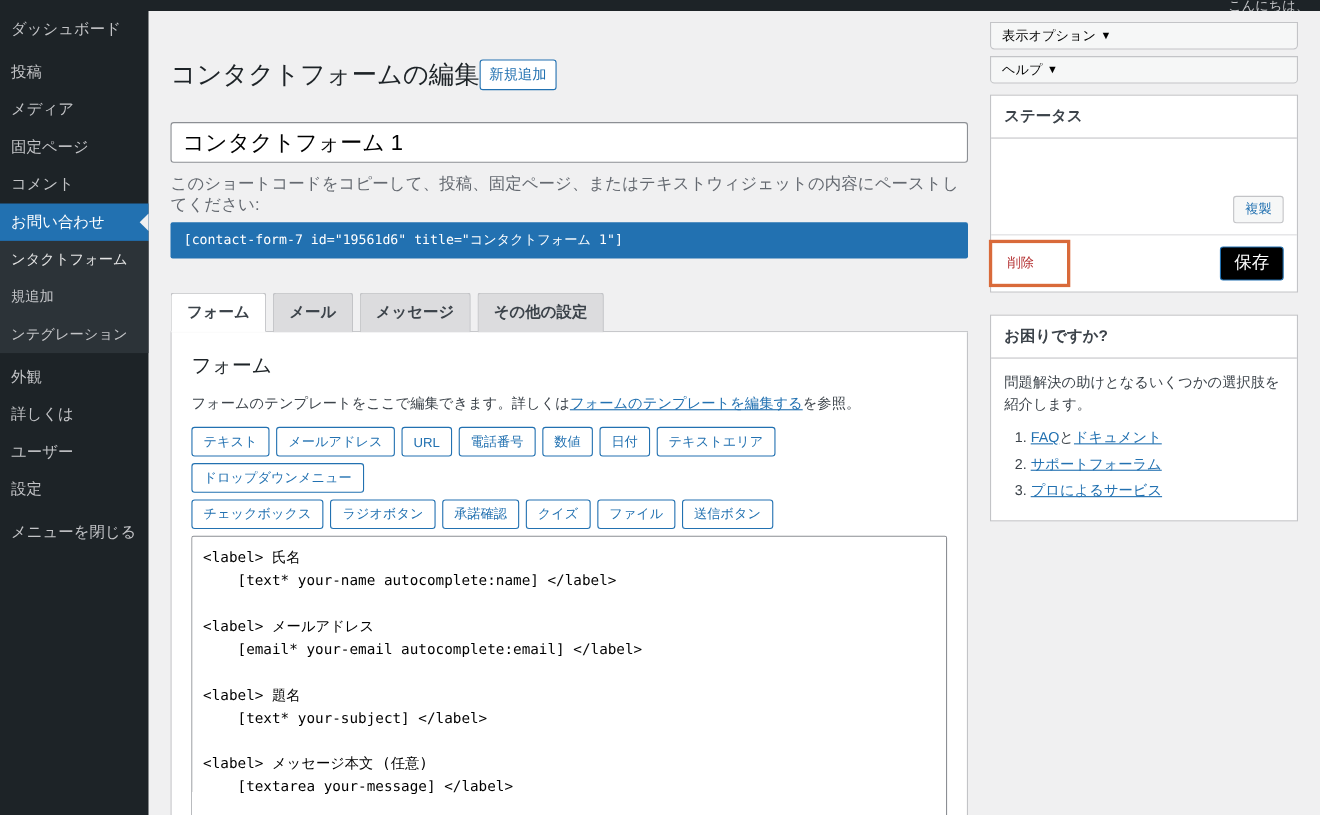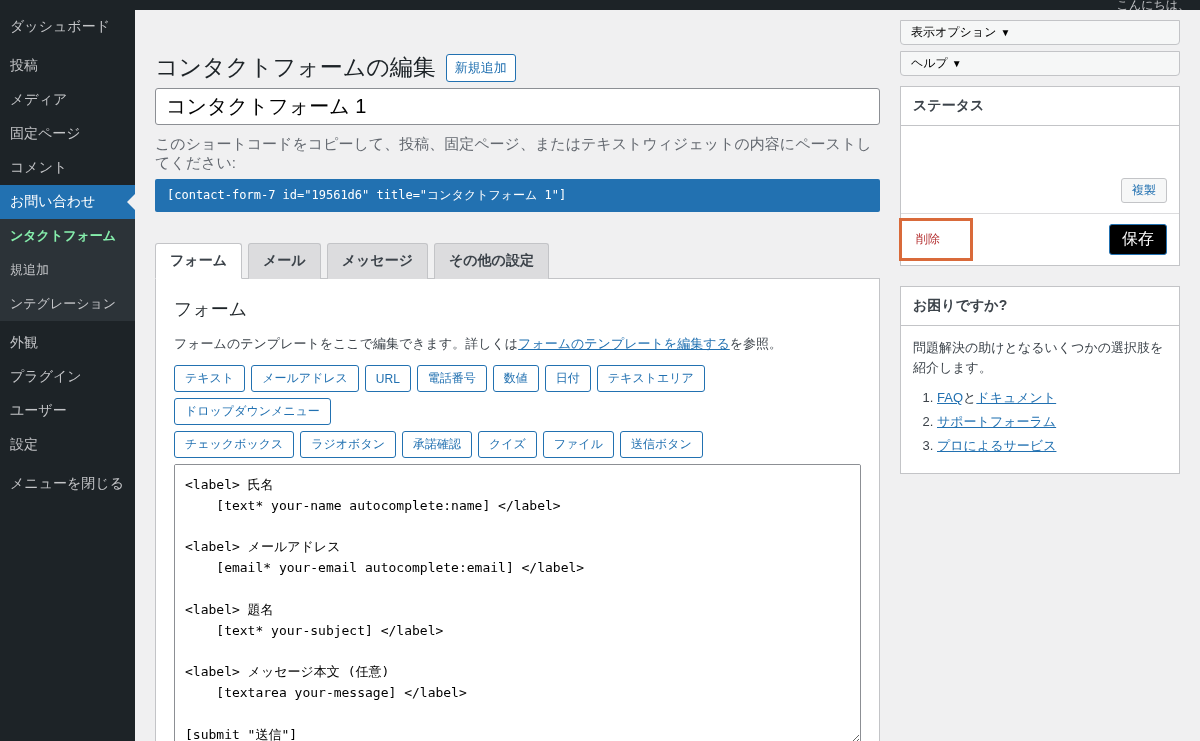--- a/index.html
+++ b/index.html
@@ -7,28 +7,28 @@
 .adminbar { position: fixed; top: 0; left: 0; right: 0; height: 10px; background: #1d2327; color: #c3c4c7; display: flex; align-items: center; justify-content: space-between; padding: 0 10px; font-size: 12px; overflow: hidden; z-index: 100; }
 .adminbar-left, .adminbar-right { display: flex; align-items: center; gap: 8px; white-space: nowrap; }
 .adminbar-right { color: #c3c4c7; }
 .wrapper { display: flex; padding-top: 10px; min-height: 100vh; }
 .sidebar { width: 135px; background: #1d2327; color: #c3c4c7; flex-shrink: 0; font-size: 14px; }
 .sidebar-item { padding: 8px 10px; display: flex; align-items: center; cursor: pointer; position: relative; }
 .sidebar-item.current { background: #2271b1; color: #fff; }
 .sidebar-item.current::after { content: ""; position: absolute; right: 0; top: 50%; transform: translateY(-50%); border: 8px solid transparent; border-right-color: #f0f0f1; }
 .sidebar-sub { background: #2c3338; }
 .sidebar-sub .sidebar-item { padding-left: 10px; font-size: 13px; color: #c3c4c7; }
-.sidebar-sub .sidebar-item.active { color: #86efac; font-weight: 700; }
+.sidebar-sub .sidebar-item.active { color: #e5e5e5; font-weight: 400; }
 .sidebar-sep { height: 5px; }
 .main { flex: 1; padding: 10px 20px 20px 20px; display: flex; gap: 20px; }
 .main-left { flex: 1; min-width: 0; }
 .main-right { width: 280px; flex-shrink: 0; }
 .topactions { display: flex; justify-content: flex-end; gap: 6px; margin-bottom: 10px; flex-direction: column; }
 .screen-btn { background: #f6f7f7; border: 1px solid #c3c4c7; border-radius: 0 0 4px 4px; padding: 3px 10px; font-size: 12px; cursor: pointer; display: inline-flex; align-items: center; gap: 4px; }
-.page-heading { display: flex; align-items: center; gap: 10px; margin-bottom: 5px; }
+.page-heading { display: flex; align-items: center; margin-bottom: 28px; }
 .page-heading h1 { font-size: 23px; font-weight: 400; color: #1d2327; }
 .page-title-action { border: 1px solid #2271b1; color: #2271b1; background: #fff; padding: 4px 8px; border-radius: 3px; font-size: 13px; cursor: pointer; }
 .title-input { width: 100%; font-size: 20px; padding: 6px 10px; border: 1px solid #8c8f94; border-radius: 3px; background: #fff; margin-bottom: 10px; }
 .help-text { color: #646970; font-size: 15px; margin-bottom: 6px; }
 .shortcode { background: #2271b1; color: #fff; font-family: Consolas, Monaco, monospace; font-size: 12px; padding: 8px 12px; border-radius: 2px; margin-bottom: 30px; }
 .tabs { display: flex; gap: 6px; border-bottom: 1px solid #c3c4c7; }
 .tab { padding: 8px 14px; border: 1px solid #c3c4c7; border-bottom: none; background: #dcdcde; border-radius: 3px 3px 0 0; cursor: pointer; font-size: 14px; position: relative; bottom: -1px; font-weight: bold; }
 .tab.active { background: #fff; font-weight: 600; border-bottom: 1px solid #fff; }
 .panel { background: #fff; border: 1px solid #c3c4c7; border-top: none; padding: 18px; }
 .panel h2 { font-size: 18px; font-weight: 400; margin-bottom: 14px; color: #1d2327; }
@@ -70,21 +70,21 @@
     <div class="sidebar-item">固定ページ</div>
     <div class="sidebar-item">コメント</div>
     <div class="sidebar-item current">お問い合わせ</div>
     <div class="sidebar-sub">
       <div class="sidebar-item active">ンタクトフォーム</div>
       <div class="sidebar-item">規追加</div>
       <div class="sidebar-item">ンテグレーション</div>
     </div>
     <div class="sidebar-sep"></div>
     <div class="sidebar-item">外観</div>
-    <div class="sidebar-item">プラグイン</div>
+    <div class="sidebar-item">詳しくは</div>
     <div class="sidebar-item">ユーザー</div>
     <div class="sidebar-item">設定</div>
     <div class="sidebar-sep"></div>
     <div class="sidebar-item">メニューを閉じる</div>
   </div>
 
   <div class="main">
     <div class="main-left">
       <div class="topactions" style="visibility:hidden">
           <button class="screen-btn">.</button>

